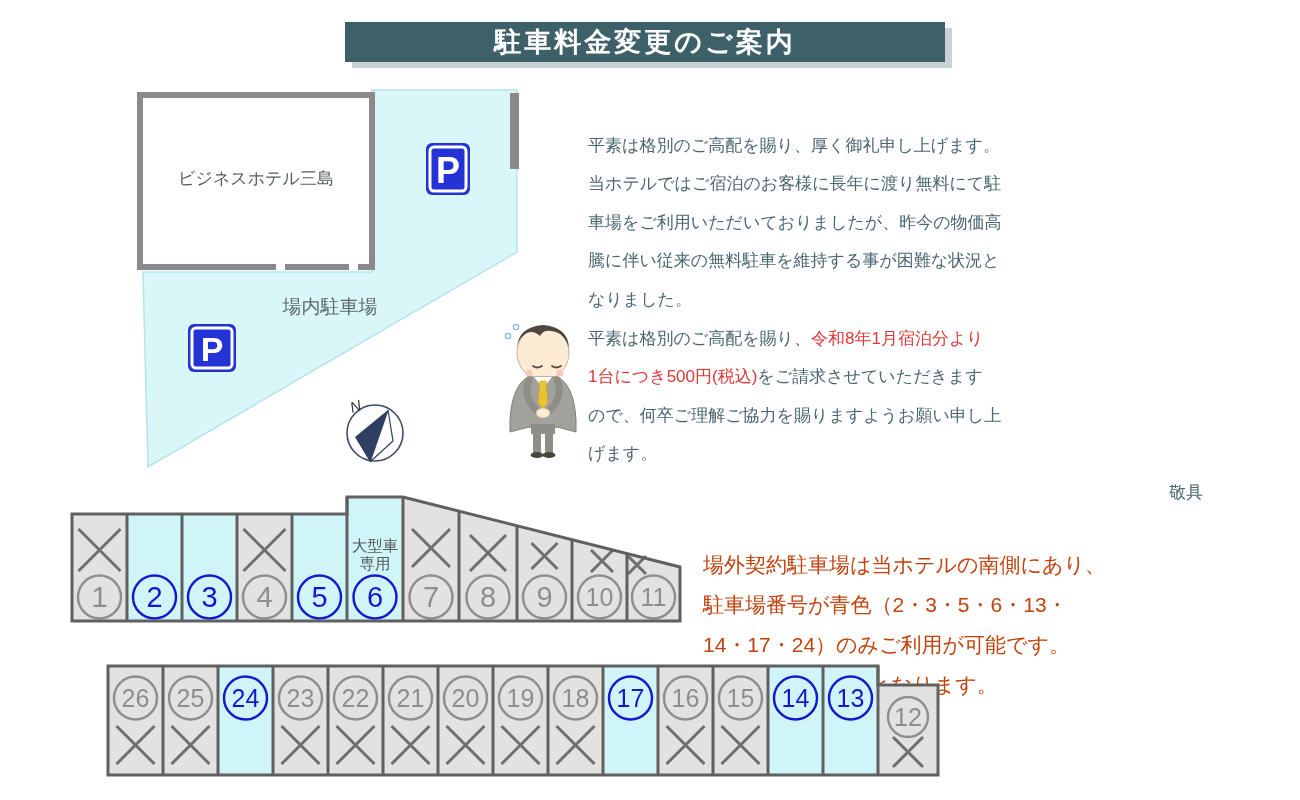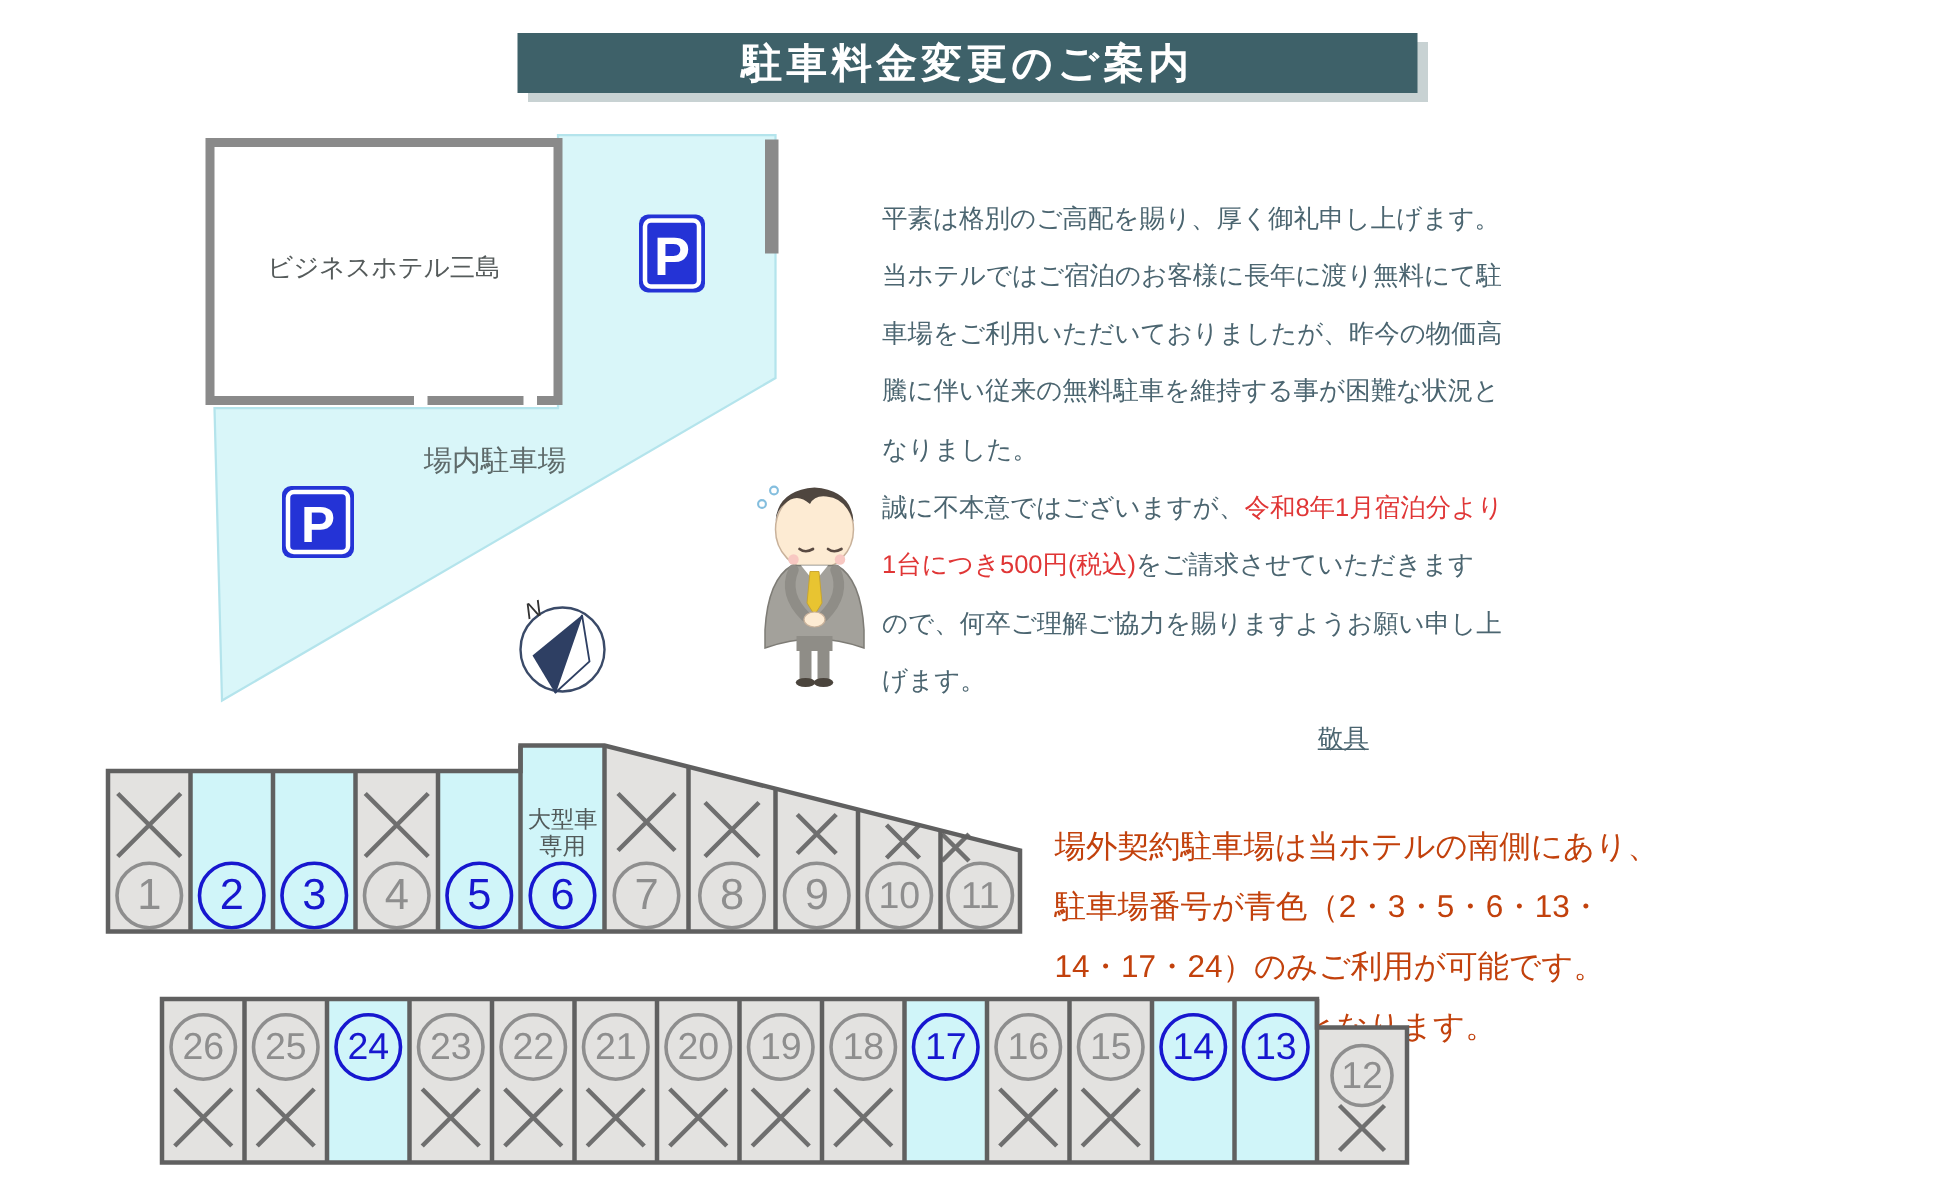--- a/index.html
+++ b/index.html
@@ -6,21 +6,21 @@
   #stage{position:relative;width:1300px;height:800px;background:#ffffff;overflow:hidden;
          font-family:"Liberation Sans","DejaVu Sans",sans-serif;}
   .abs{position:absolute;}
   #title-bar{left:345px;top:22px;width:600px;height:40px;background:#3e6169;
              box-shadow:7px 6px 0 #c8d2d3;display:flex;align-items:center;justify-content:center;}
   #title-bar .t{color:#ffffff;font-size:27px;font-weight:bold;letter-spacing:3px;
                 font-family:"Liberation Serif","DejaVu Serif",serif;}
   #notice-block{left:588px;top:88px;width:640px;font-size:17px;line-height:38.6px;
                 color:#4b6570;white-space:pre-line;}
   #notice-block .red{color:#e03636;}
-  #closing-line{text-align:center;padding-right:25px;text-decoration:underline;}
+  #closing-line{text-align:right;padding-right:25px;}
   #side-note{left:703px;top:497px;width:520px;font-size:21px;line-height:40px;
              color:#c2410c;white-space:pre-line;margin-top:48px;}
   svg text{font-family:"Liberation Sans","DejaVu Sans",sans-serif;}
 </style>
 </head>
 <body>
 
 <div id="stage">
 
   <div id="title-bar" class="abs">
@@ -80,21 +80,21 @@
       <ellipse cx="419" cy="375" rx="6.5" ry="3" fill="#4a443c"></ellipse>
     </g>
   </svg>
 
   <div id="notice-block" class="abs">
     <span>平素は格別のご高配を賜り、厚く御礼申し上げます。
 当ホテルではご宿泊のお客様に長年に渡り無料にて駐
 車場をご利用いただいておりましたが、昨今の物価高
 騰に伴い従来の無料駐車を維持する事が困難な状況と
 なりました。</span>
-    <span><span>誠に不本意ではございますが、</span><span class="red">令和8年1月宿泊分より
+    <span><span>平素は格別のご高配を賜り、</span><span class="red">令和8年1月宿泊分より
 1台につき500円(税込)</span><span>をご請求させていただきます
 ので、何卒ご理解ご協力を賜りますようお願い申し上
 げます。</span></span>
     <div id="closing-line">敬具</div>
   </div>
 
   <div id="side-note" class="abs">場外契約駐車場は当ホテルの南側にあり、
 駐車場番号が青色（2・3・5・6・13・
 14・17・24）のみご利用が可能です。
 ⑥番は大型車専用となります。</div>

